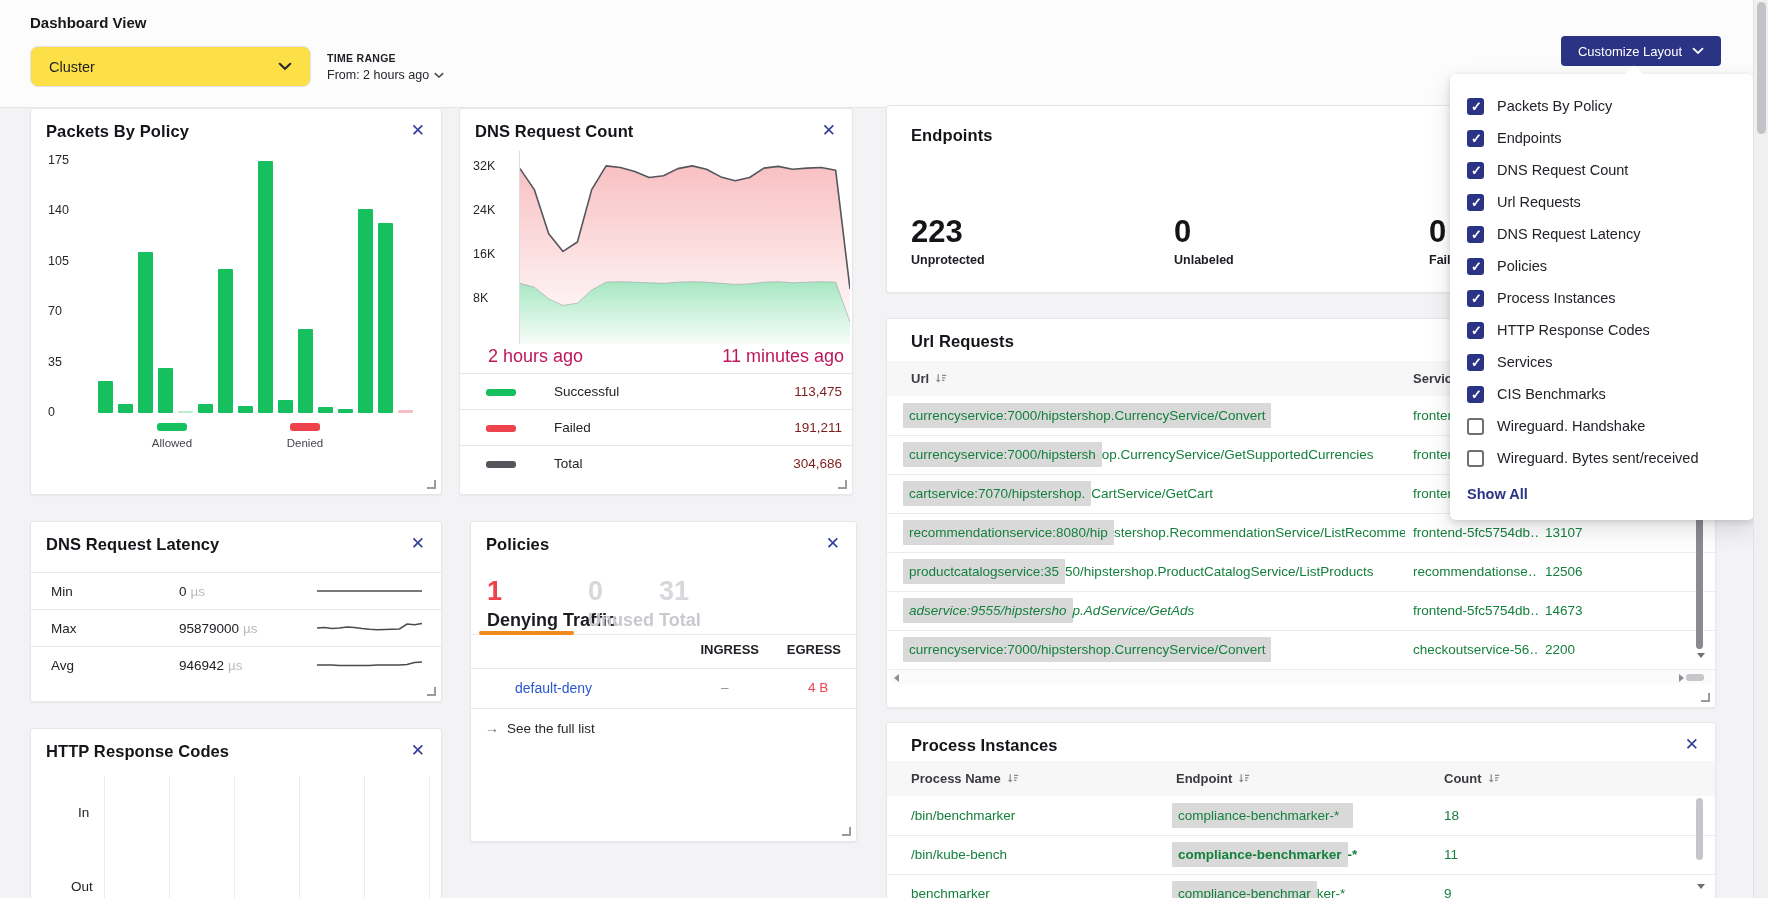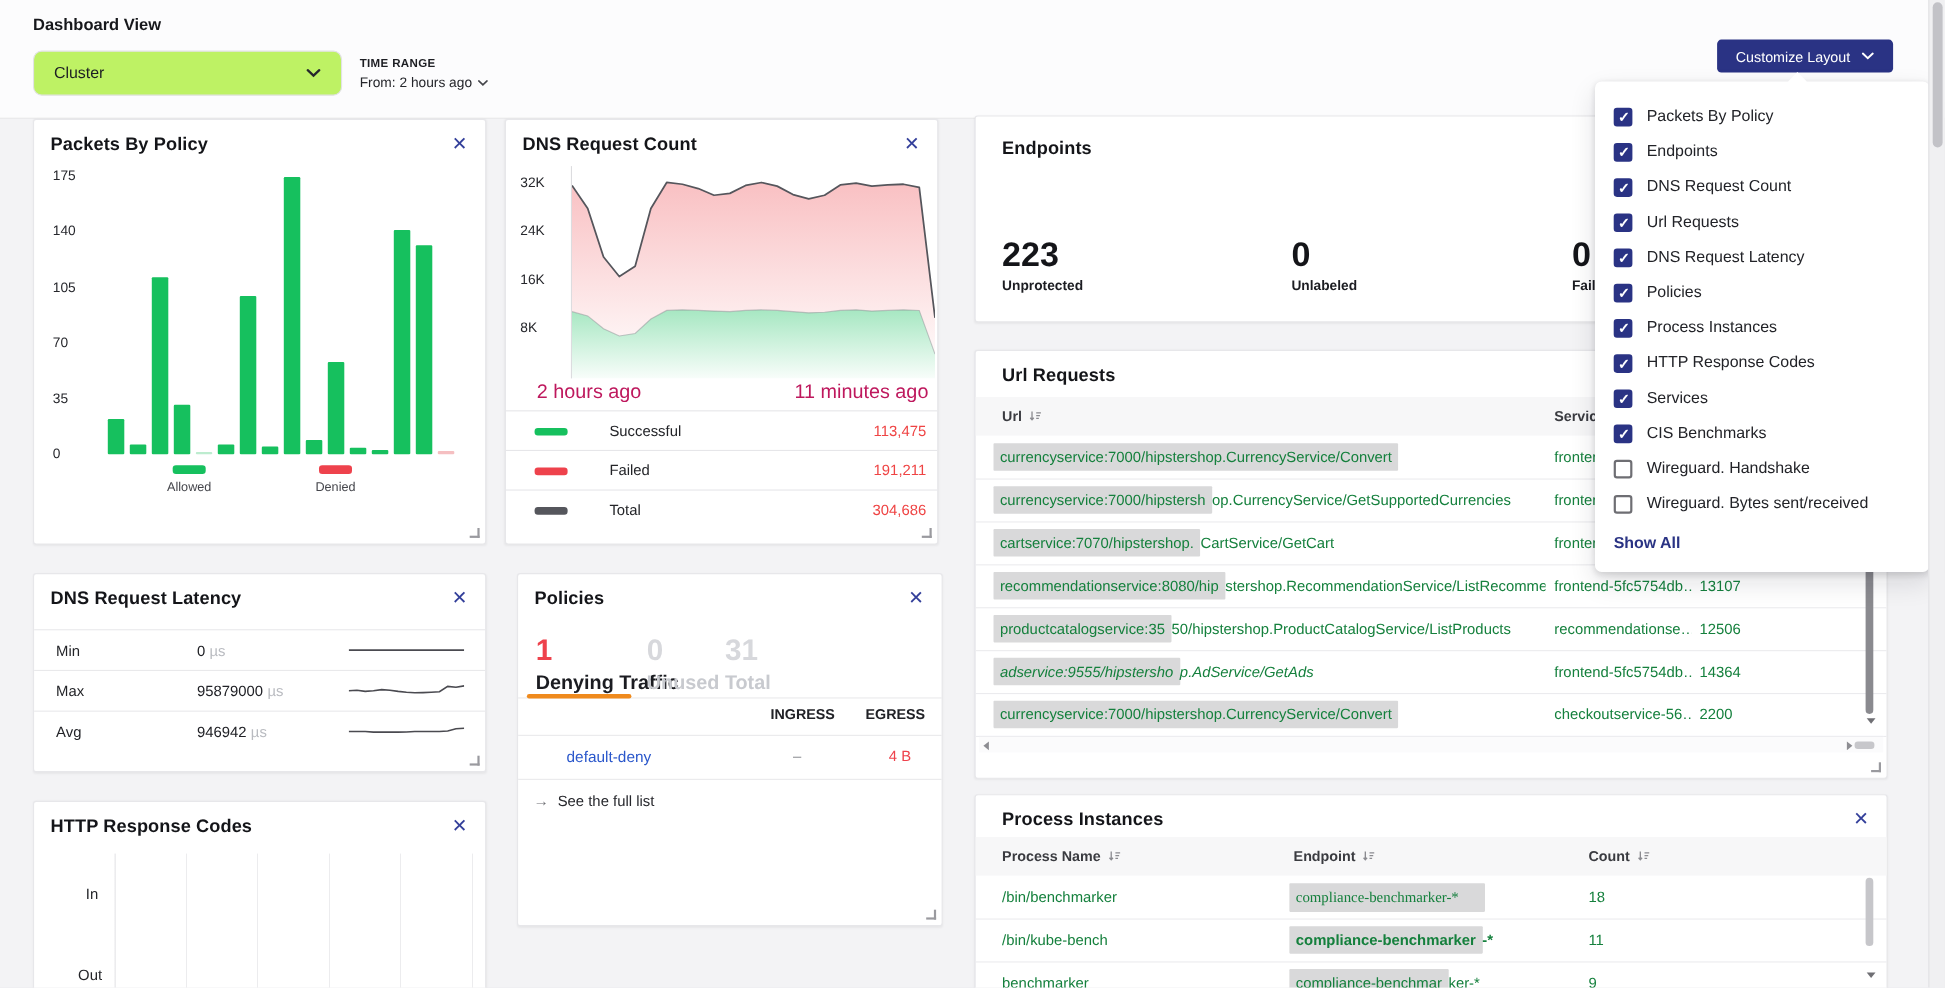--- a/index.html
+++ b/index.html
@@ -1,21 +1,21 @@
 <!DOCTYPE html>
 <html><head>
 <meta charset="utf-8">
 <style>
   html,body{margin:0;padding:0;background:#e9e9eb;}
   .screen{position:relative;width:1768px;height:898px;overflow:hidden;background:#f3f3f5;
     font-family:"Liberation Sans",sans-serif;color:#1b1c20;}
   
   .topbar{position:absolute;left:0;top:0;width:1768px;height:107px;background:#fcfcfd;border-bottom:1px solid #e6e6e8;}
   .page-title{position:absolute;left:30px;top:14px;font-size:15px;font-weight:bold;color:#16171b;}
-  .view-select{position:absolute;left:30px;top:46px;width:281px;height:41px;background:#bef264;border:1px solid #e2e2e5;
+  .view-select{position:absolute;left:30px;top:46px;width:281px;height:41px;background:#fde047;border:1px solid #e2e2e5;
     border-radius:8px;box-sizing:border-box;display:flex;align-items:center;justify-content:space-between;
     padding:0 18px;font-size:14.5px;color:#1d1e23;cursor:pointer;}
   .timerange{position:absolute;left:327px;top:52px;}
   .tr-label{font-size:10.5px;font-weight:bold;letter-spacing:.3px;color:#1d1e23;}
   .tr-value{font-size:12.5px;color:#25262b;margin-top:4px;display:flex;align-items:center;gap:5px;cursor:pointer;}
   .btn-customize{position:absolute;left:1561px;top:36px;width:160px;height:30px;background:#2a3384;border-radius:4px;
     color:#fff;font-size:13px;display:flex;align-items:center;justify-content:center;gap:10px;cursor:pointer;}
   
   .pagebar{position:absolute;right:0;top:0;width:14px;height:898px;background:#f0f0f2;border-left:1px solid #e2e2e4;z-index:200;}
   .pagethumb{position:absolute;right:2px;top:2px;width:9px;height:132px;background:#c2c2c7;border-radius:5px;}
@@ -41,32 +41,32 @@
   .bar{width:15px;flex:0 0 auto;border-radius:1px;}
   .pbp-leg{position:absolute;width:70px;text-align:center;}
   .pbp-swatch{width:30px;height:8px;border-radius:3px;margin:0 auto;}
   .pbp-leg-label{font-size:11.5px;color:#45464c;margin-top:6px;}
   
   .axisline{position:absolute;left:59px;top:42px;height:193px;border-left:1px solid #dcdcdf;}
   .xlab{position:absolute;top:237px;font-size:18px;color:#be185d;}
   .legrow{position:absolute;left:0;right:0;height:36px;border-top:1px solid #e6e6e9;}
   .leg-swatch{position:absolute;left:26px;top:15px;width:30px;height:7px;border-radius:3px;}
   .leg-label{position:absolute;left:94px;top:0;line-height:36px;font-size:13.5px;color:#232428;}
-  .leg-value{position:absolute;right:10px;top:0;line-height:36px;font-size:13.5px;color:#ef4444;}
+  .leg-value{position:absolute;right:10px;top:0;line-height:36px;font-size:13.5px;color:#7f1d1d;}
   
   .stat{position:absolute;top:110px;}
   .stat-num{font-size:31px;font-weight:bold;color:#141519;line-height:1;}
   .stat-label{font-size:12.5px;font-weight:bold;color:#1c1d22;margin-top:6px;}
   
   .thead{position:absolute;left:0;right:0;height:35px;background:#f7f7f8;}
   .thcell{position:absolute;top:0;height:35px;display:flex;align-items:center;gap:6px;font-size:13px;font-weight:bold;color:#3a3b40;cursor:pointer;}
   .trow{position:absolute;left:0;right:0;height:39px;border-bottom:1px solid #ebebee;}
   .cell{position:absolute;top:0;height:100%;display:flex;align-items:center;font-size:13.5px;color:#15803d;white-space:nowrap;}
   .hl{background:#d9d9da;padding:5px 6px;border-radius:1px;}
-  .hl-pad{padding-right:24px;font-family:Liberation Serif, serif;}
+  .hl-pad{padding-right:14px;}
   .sic{width:13px;height:13px;}
   
   .vthumb{position:absolute;width:7px;border-radius:4px;cursor:pointer;}
   .hscroll{position:absolute;left:3px;right:3px;height:14px;background:#fbfbfc;border-top:1px solid #ededf0;}
   .hthumb{position:absolute;right:8px;top:4px;width:18px;height:7px;background:#c7c7cb;border-radius:3px;cursor:pointer;}
   .tri{width:0;height:0;position:absolute;}
   .tri.down{border-left:4px solid transparent;border-right:4px solid transparent;border-top:5px solid #6f6f74;}
   .tri.right{border-top:4px solid transparent;border-bottom:4px solid transparent;border-left:5px solid #8d8d92;}
   .tri.left{border-top:4px solid transparent;border-bottom:4px solid transparent;border-right:5px solid #8d8d92;}
   
@@ -288,21 +288,21 @@
         </div>
       <div class="cell" style="left:526px;width:125px;overflow:hidden;">recommendationse…</div>
       <div class="cell" style="left:658px;">12506</div>
     </div>
     <div class="trow" style="top:272px;">
       <div class="cell" style="left:16px;width:502px;overflow:hidden;font-style:italic;">
           <span class="hl">adservice:9555/hipstersho</span>
           <span>p.AdService/GetAds</span>
         </div>
       <div class="cell" style="left:526px;width:125px;overflow:hidden;">frontend-5fc5754db…</div>
-      <div class="cell" style="left:658px;">14364</div>
+      <div class="cell" style="left:658px;">14673</div>
     </div>
     <div class="trow" style="top:311px;">
       <div class="cell" style="left:16px;width:502px;overflow:hidden;">
           <span class="hl">currencyservice:7000/hipstershop.CurrencyService/Convert</span>
           <span></span>
         </div>
       <div class="cell" style="left:526px;width:125px;overflow:hidden;">checkoutservice-56…</div>
       <div class="cell" style="left:658px;">2200</div>
     </div>
     <div class="vthumb" style="right:12px;top:160px;height:170px;background:#8a8a8f;"></div>

